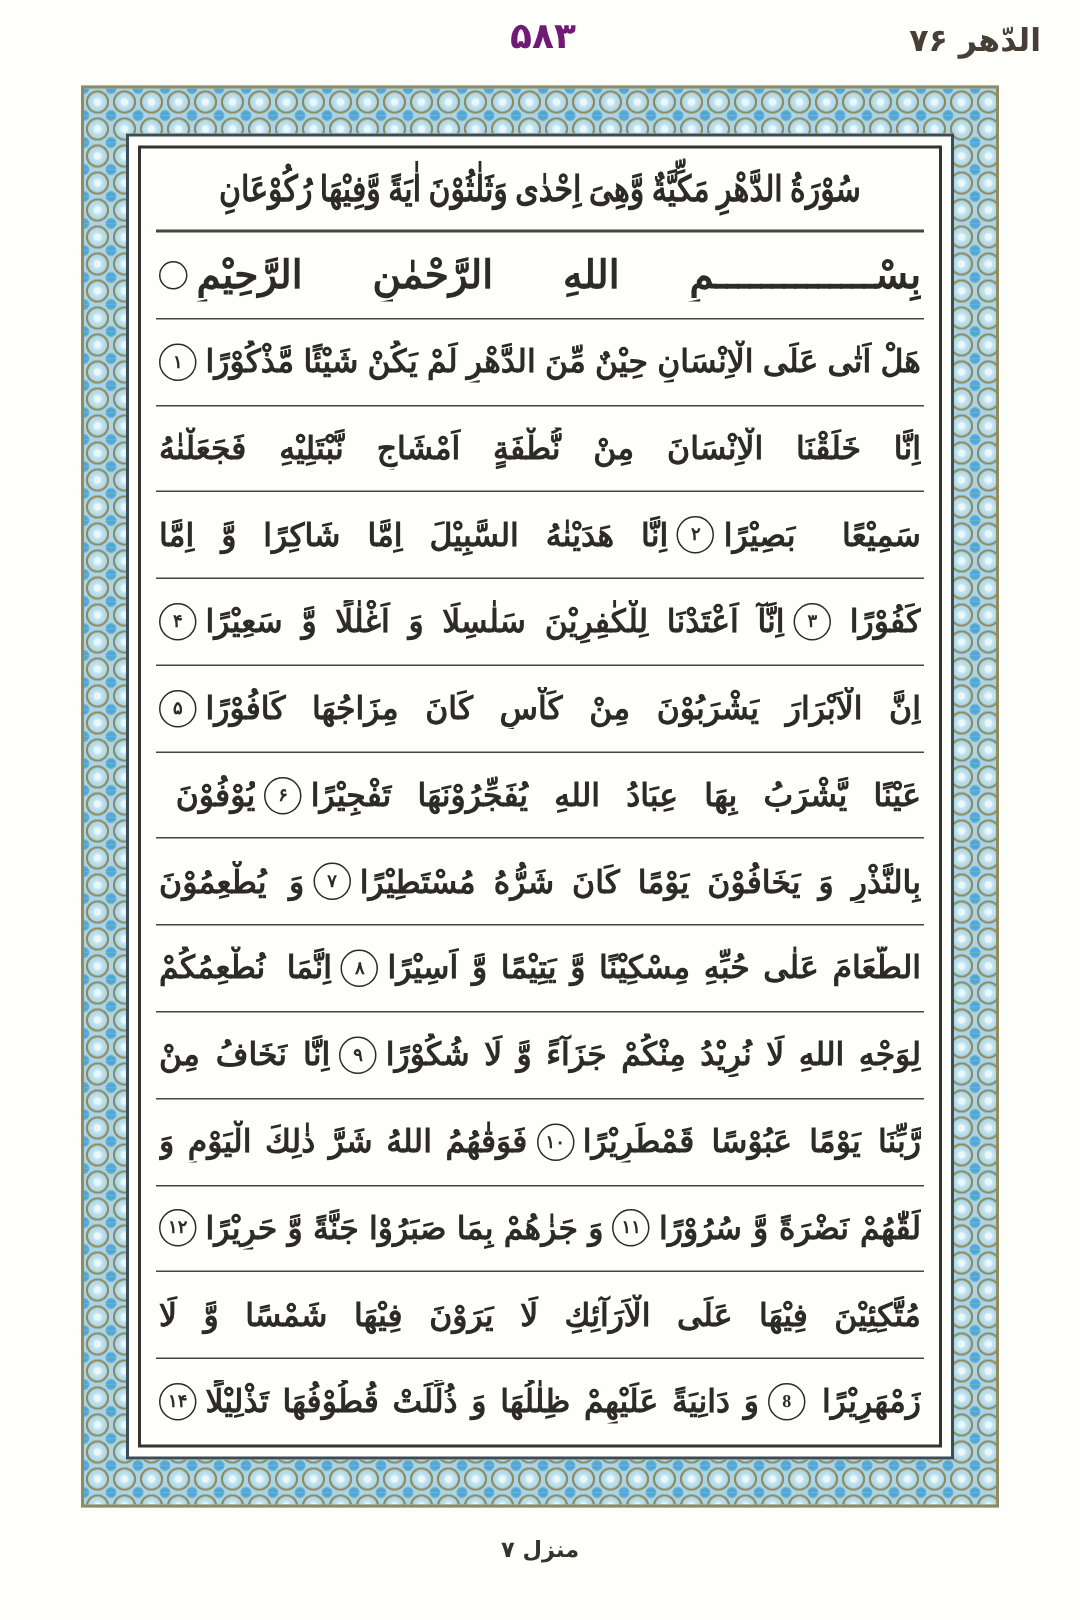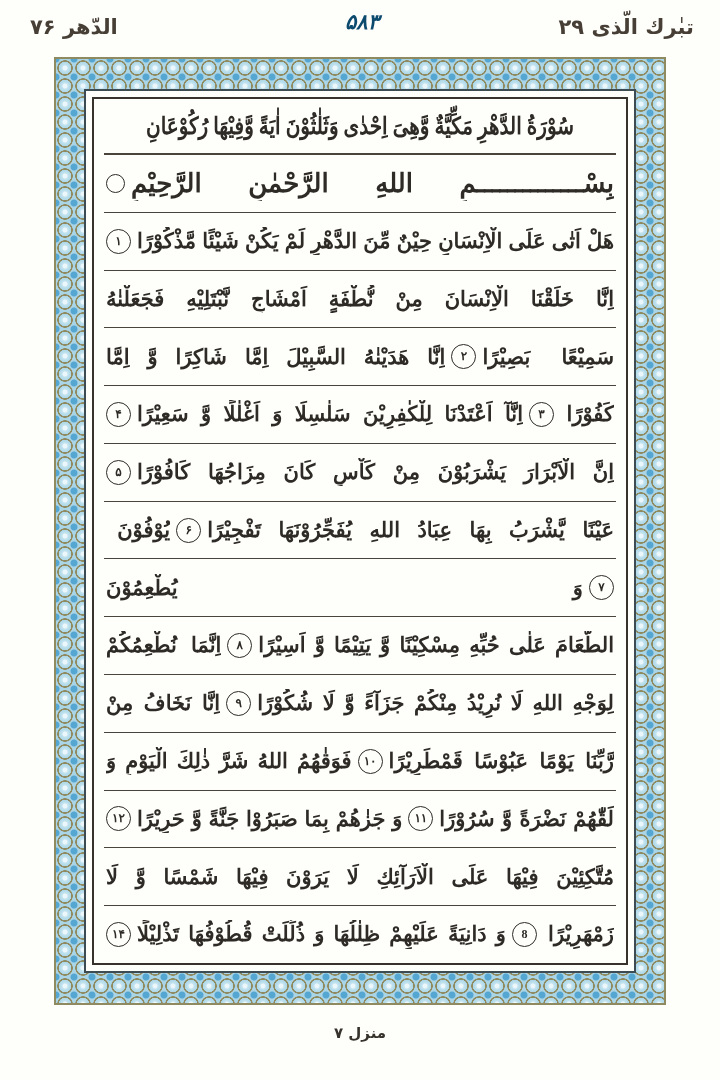--- a/index.html
+++ b/index.html
@@ -15,21 +15,21 @@
   }
   
   .page-header{
     position:absolute;top:10px;left:30px;right:26px;height:34px;
     display:flex;justify-content:space-between;align-items:center;
     direction:rtl;
     font-size:21px;font-weight:bold;color:#473f35;
   }
   .page-number{
     position:absolute;left:50%;top:0;transform:translateX(-50%);
-    font-size:21px;font-weight:bold;color:#0c4a6e;font-style:italic;
+    font-size:24px;font-weight:bold;color:#701a75;
   }
   
   .frame{
     position:absolute;left:54px;top:57px;width:612px;height:948px;
     box-sizing:border-box;
     border:2px solid #8f8a5f;
     padding:30px 28px;
     background-color:#aad5e6;
     background-image:
       radial-gradient(circle at 9px 9px, #ecf7fb 2px, #c2e3ef 3px, rgba(0,0,0,0) 6.5px),
@@ -103,21 +103,20 @@
     font-size:15px;font-weight:bold;color:#37332c;
     direction:rtl;
   }
 </style>
 </head>
 <body>
 
 <div class="page">
 
   <div class="page-header">
-    <span>تبٰرك الّذى ۲۹</span>
     <span class="page-number">۵۸۳</span>
     <span>الدّهر ۷۶</span>
   </div>
 
   <div class="frame">
     <div class="frame-inner">
       <div class="textbox">
         <div class="title-row">
           <span class="title-text">سُوْرَةُ الدَّهْرِ مَكِّيَّةٌ وَّهِىَ اِحْدٰى وَثَلٰثُوْنَ اٰيَةً وَّفِيْهَا رُكُوْعَانِ</span>
         </div>
@@ -147,20 +146,21 @@
             <div class="line">
               <span class="seg-text" style="flex-grow: 71;">اِنَّ الْاَبْرَارَ يَشْرَبُوْنَ مِنْ كَاْسٍ كَانَ مِزَاجُهَا كَافُوْرًا</span>
               <span class="ayah-marker">۵</span>
             </div>
             <div class="line">
               <span class="seg-text" style="flex-grow: 66;">عَيْنًا يَّشْرَبُ بِهَا عِبَادُ اللهِ يُفَجِّرُوْنَهَا تَفْجِيْرًا</span>
               <span class="ayah-marker">۶</span>
               <span class="seg-text" style="flex-grow: 10;">يُوْفُوْنَ</span>
             </div>
             <div class="line">
+              <span class="seg-text" style="flex-grow: 62;">بِالنَّذْرِ وَ يَخَافُوْنَ يَوْمًا كَانَ شَرُّهُ مُسْتَطِيْرًا</span>
               <span class="ayah-marker">۷</span>
               <span class="seg-text" style="flex-grow: 15;">وَ يُطْعِمُوْنَ</span>
             </div>
             <div class="line">
               <span class="seg-text" style="flex-grow: 64;">الطَّعَامَ عَلٰى حُبِّهِ مِسْكِيْنًا وَّ يَتِيْمًا وَّ اَسِيْرًا</span>
               <span class="ayah-marker">۸</span>
               <span class="seg-text" style="flex-grow: 21;">اِنَّمَا نُطْعِمُكُمْ</span>
             </div>
             <div class="line">
               <span class="seg-text" style="flex-grow: 62;">لِوَجْهِ اللهِ لَا نُرِيْدُ مِنْكُمْ جَزَآءً وَّ لَا شُكُوْرًا</span>

